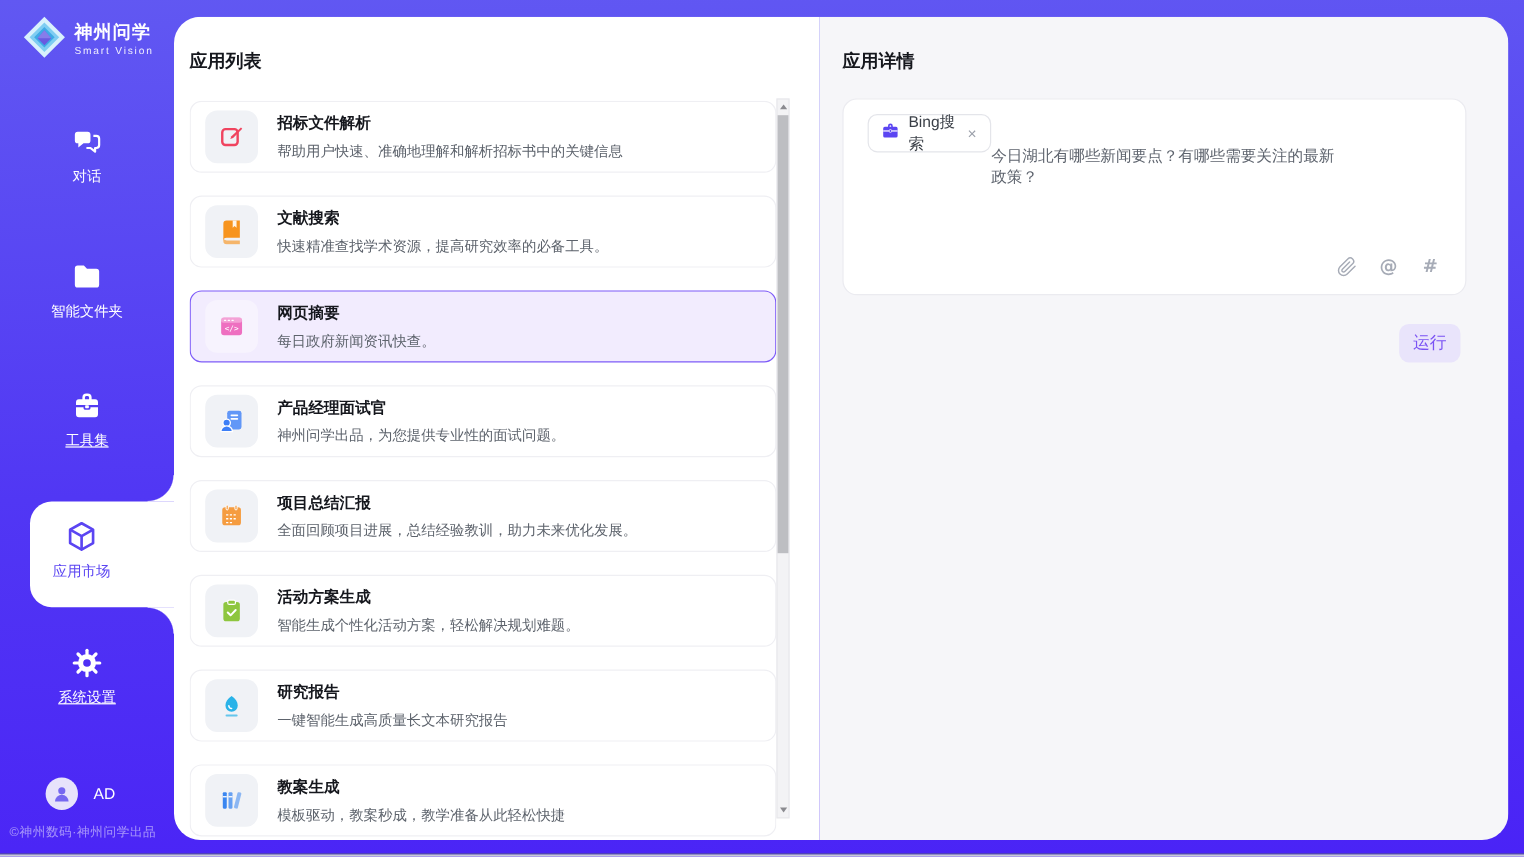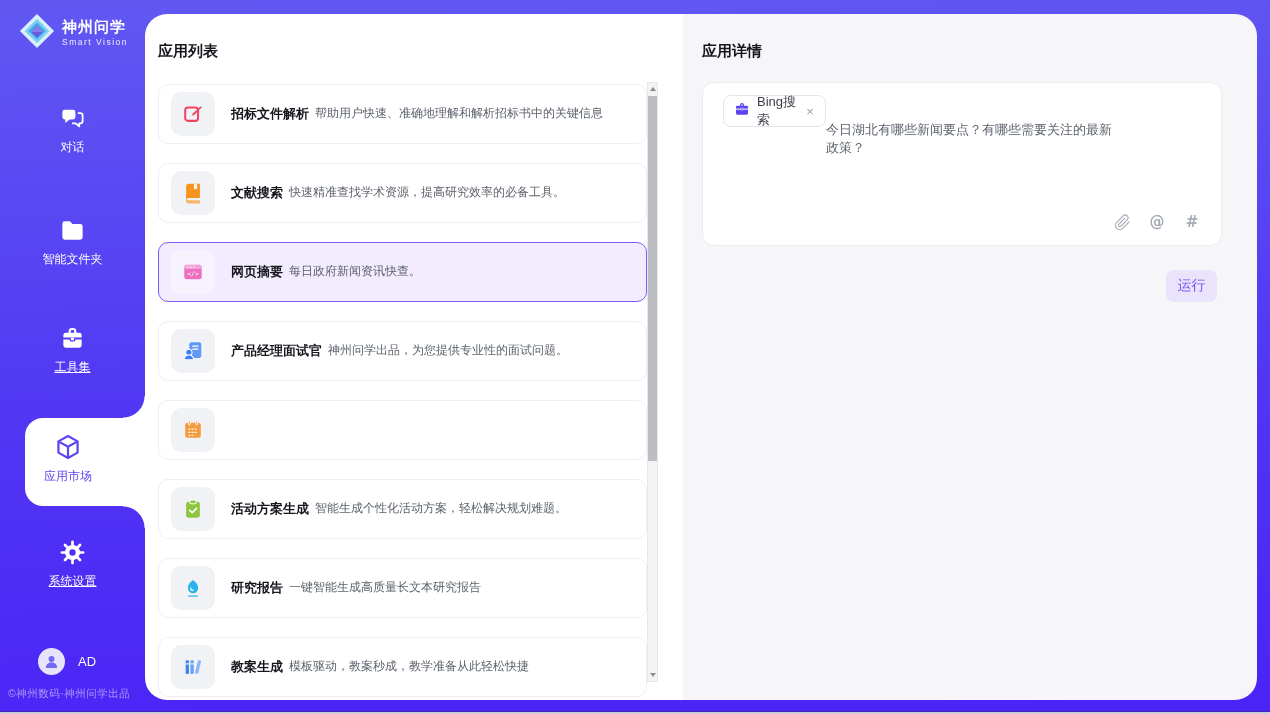--- a/index.html
+++ b/index.html
@@ -37,21 +37,21 @@
   .list-pane .pane-title { left:13px; }
   .detail-pane .pane-title { left:19px; }
 
   
   .cards { position:absolute; top:70px; left:13px; width:489px; height:616px; overflow:hidden; }
   .app-card { width:489px; height:60px; border:1px solid #efeff3; border-radius:10px; background:#fff;
               display:flex; align-items:center; padding-left:12px; margin-bottom:19px; cursor:pointer; }
   .app-card.selected { background:#f2ecfe; border:1px solid #7d5bf8; }
   .app-icon-box { width:44px; height:44px; border-radius:10px; background:#f0f2f6; display:flex; align-items:center; justify-content:center; flex:none; }
   .app-card.selected .app-icon-box { background:#f7f3fe; }
-  .app-texts { margin-left:16px; display:flex; flex-direction:row; gap:6px; overflow:hidden; }
+  .app-texts { margin-left:16px; display:flex; flex-direction:column; gap:6px; overflow:hidden; }
   .app-name { font-size:13px; font-weight:bold; color:#15171d; }
   .app-desc { font-size:12px; color:#5d636c; white-space:nowrap; }
 
   
   .scrollbar { position:absolute; top:68px; right:25px; width:11px; height:600px; background:#f3f3f5; border:1px solid #e8e8eb; }
   .sb-arrow { position:absolute; left:0; width:9px; height:12px; display:flex; align-items:center; justify-content:center; cursor:pointer; }
   .sb-arrow.up { top:0; }
   .sb-arrow.down { bottom:0; }
   .tri-up { width:0; height:0; border-left:3.5px solid transparent; border-right:3.5px solid transparent; border-bottom:4.5px solid #8b8b90; }
   .tri-down { width:0; height:0; border-left:3.5px solid transparent; border-right:3.5px solid transparent; border-top:4.5px solid #8b8b90; }
@@ -227,20 +227,24 @@
           </div>
           <div class="app-card">
             <div class="app-icon-box">
               <svg width="22" height="22" viewBox="0 0 24 24">
                 <rect x="3.5" y="4" width="17" height="16.5" rx="2.6" fill="#f59c40"></rect>
                 <rect x="7" y="2" width="2" height="4.5" rx="1" fill="#f59c40" stroke="#fff" stroke-width=".9"></rect>
                 <rect x="15" y="2" width="2" height="4.5" rx="1" fill="#f59c40" stroke="#fff" stroke-width=".9"></rect>
                 <path d="M7 11h10M7 14.5h10M7 18h6" stroke="#fff" stroke-width="1.3" stroke-dasharray="2 1.4"></path>
               </svg>
             </div>
+            <div class="app-texts">
+              <div class="app-name">项目总结汇报</div>
+              <div class="app-desc">全面回顾项目进展，总结经验教训，助力未来优化发展。</div>
+            </div>
           </div>
           <div class="app-card">
             <div class="app-icon-box">
               <svg width="22" height="22" viewBox="0 0 24 24">
                 <rect x="4.5" y="4" width="15" height="17.5" rx="2.6" fill="#8ec63f"></rect>
                 <rect x="8.5" y="2.2" width="7" height="4" rx="1.4" fill="#8ec63f" stroke="#fff" stroke-width="1.1"></rect>
                 <path d="M8.5 13.5l2.6 2.6 4.6-4.8" fill="none" stroke="#fff" stroke-width="1.8" stroke-linecap="round" stroke-linejoin="round"></path>
               </svg>
             </div>
             <div class="app-texts">

